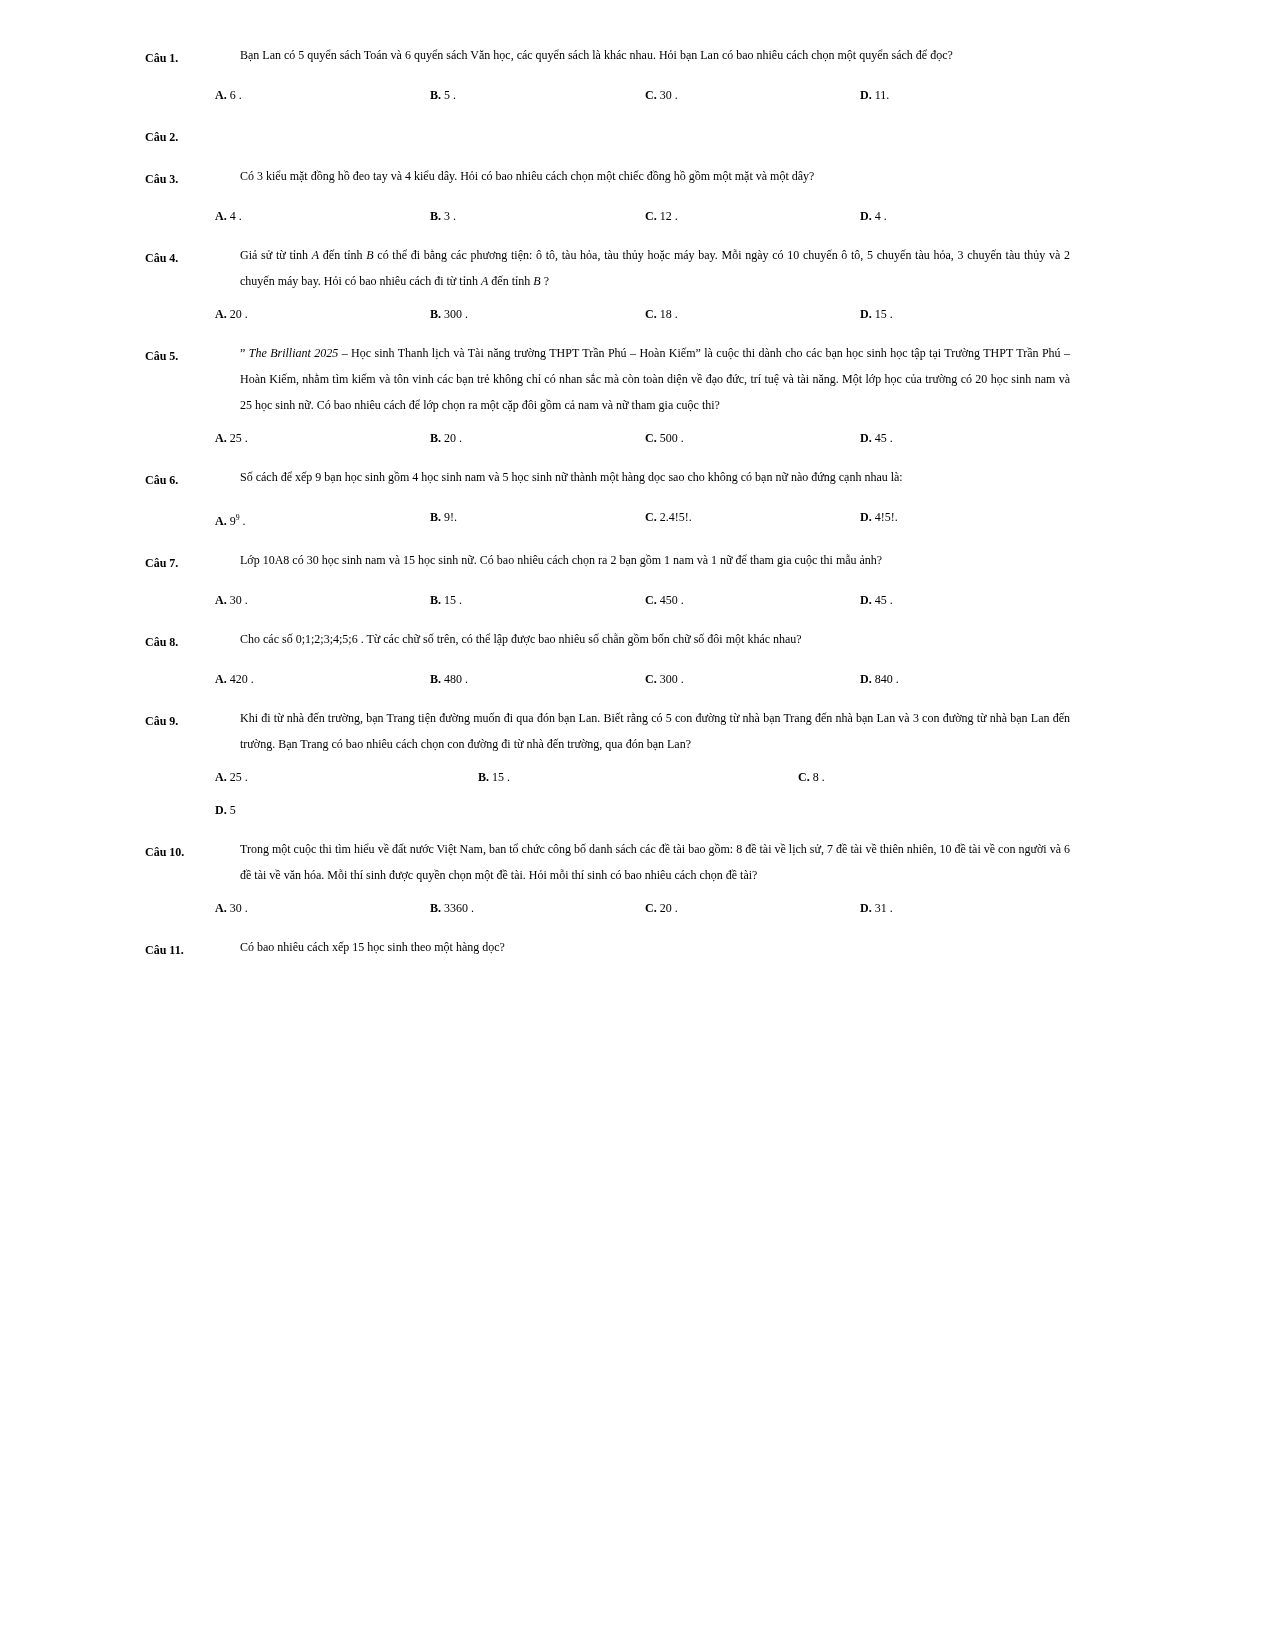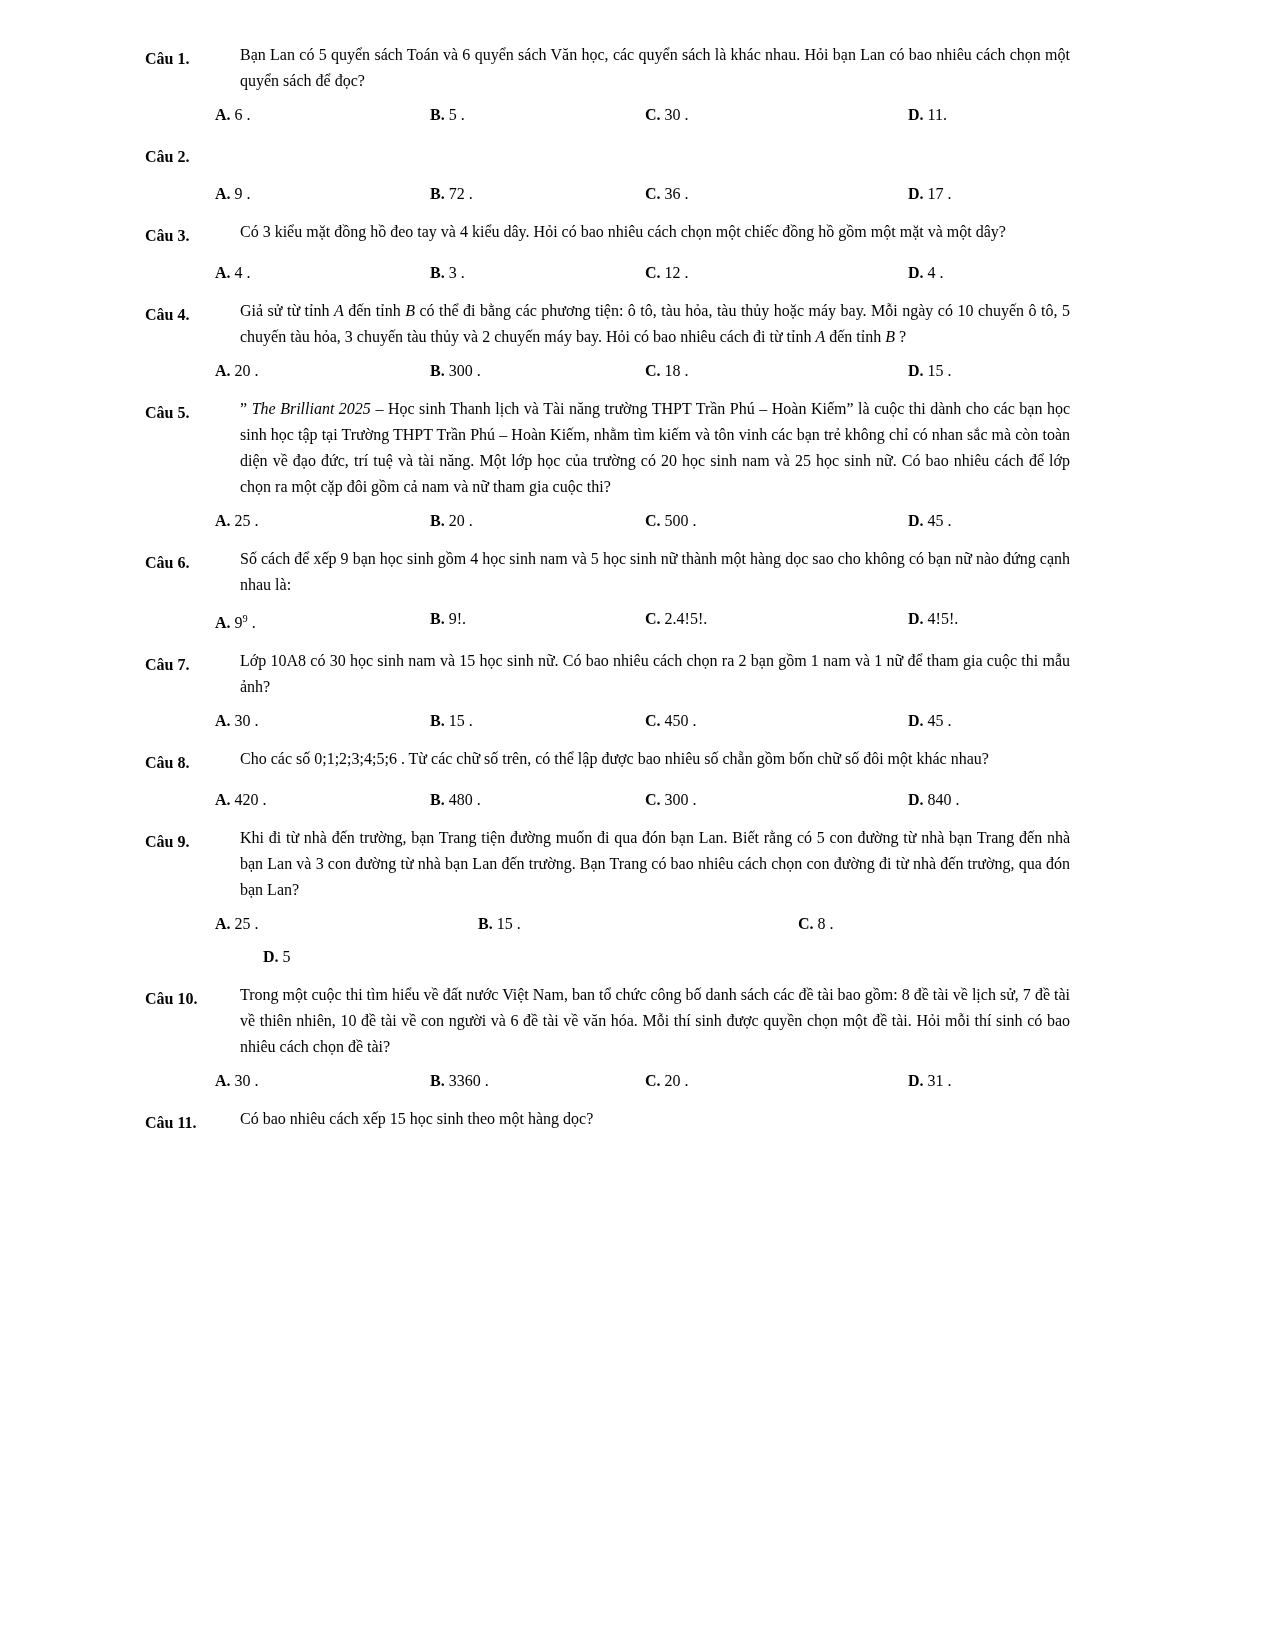--- a/index.html
+++ b/index.html
@@ -3,21 +3,21 @@
 <meta charset="utf-8">
 <style>
   html,body{margin:0;padding:0;background:#ffffff;}
   #page{
     width:1275px;
     min-height:1650px;
     box-sizing:border-box;
     padding:42px 205px 40px 145px;
     background:#ffffff;
     font-family:"Liberation Serif","DejaVu Serif",serif;
-    font-size:16px;
+    font-size:12px;
     color:#000;
   }
   .question{margin-bottom:9px;}
   .q-head{display:flex;align-items:flex-start;}
   .q-number{
     flex:0 0 95px;
     font-weight:bold;
     line-height:33px;
     white-space:nowrap;
   }
@@ -31,21 +31,21 @@
     margin-top:4px;
     padding-left:70px;
     line-height:33px;
   }
   .answer{
     display:inline-block;
     width:215px;
     vertical-align:top;
     white-space:nowrap;
   }
-  .answer:last-child{width:auto;margin-left:48px;}
+  .answer:last-child{width:auto;}
   .answer b{font-weight:bold;}
   .question.wide .answer:nth-child(2){width:320px;margin-left:48px;}
   .question.wide .answer:nth-child(3){width:270px;}
   .vec{
     position:relative;
     display:inline-block;
     font-style:italic;
     margin:0 2px;
     padding-top:2px;
   }
@@ -70,21 +70,20 @@
       <div class="q-number">Câu 1.</div>
       <div class="q-body">Bạn Lan có 5 quyển sách Toán và 6 quyển sách Văn học, các quyển sách là khác nhau. Hỏi bạn Lan có bao nhiêu cách chọn một quyển sách để đọc?</div>
     </div>
     <div class="answers"><span class="answer"><b>A.</b> <span>6 .</span></span><span class="answer"><b>B.</b> <span>5 .</span></span><span class="answer"><b>C.</b> <span>30 .</span></span><span class="answer"><b>D.</b> <span>11.</span></span></div>
   </div>
 
   <div class="question">
     <div class="q-head">
       <div class="q-number">Câu 2.</div>
     </div>
-    <div class="answers"><span class="answer"><b>A.</b> <span>9 .</span></span><span class="answer"><b>B.</b> <span>72 .</span></span><span class="answer"><b>C.</b> <span>36 .</span></span><span class="answer"><b>D.</b> <span>17 .</span></span></div>
   </div>
 
   <div class="question">
     <div class="q-head">
       <div class="q-number">Câu 3.</div>
       <div class="q-body">Có 3 kiểu mặt đồng hồ đeo tay và 4 kiểu dây. Hỏi có bao nhiêu cách chọn một chiếc đồng hồ gồm một mặt và một dây?</div>
     </div>
     <div class="answers"><span class="answer"><b>A.</b> <span>4 .</span></span><span class="answer"><b>B.</b> <span>3 .</span></span><span class="answer"><b>C.</b> <span>12 .</span></span><span class="answer"><b>D.</b> <span>4 .</span></span></div>
   </div>
 

